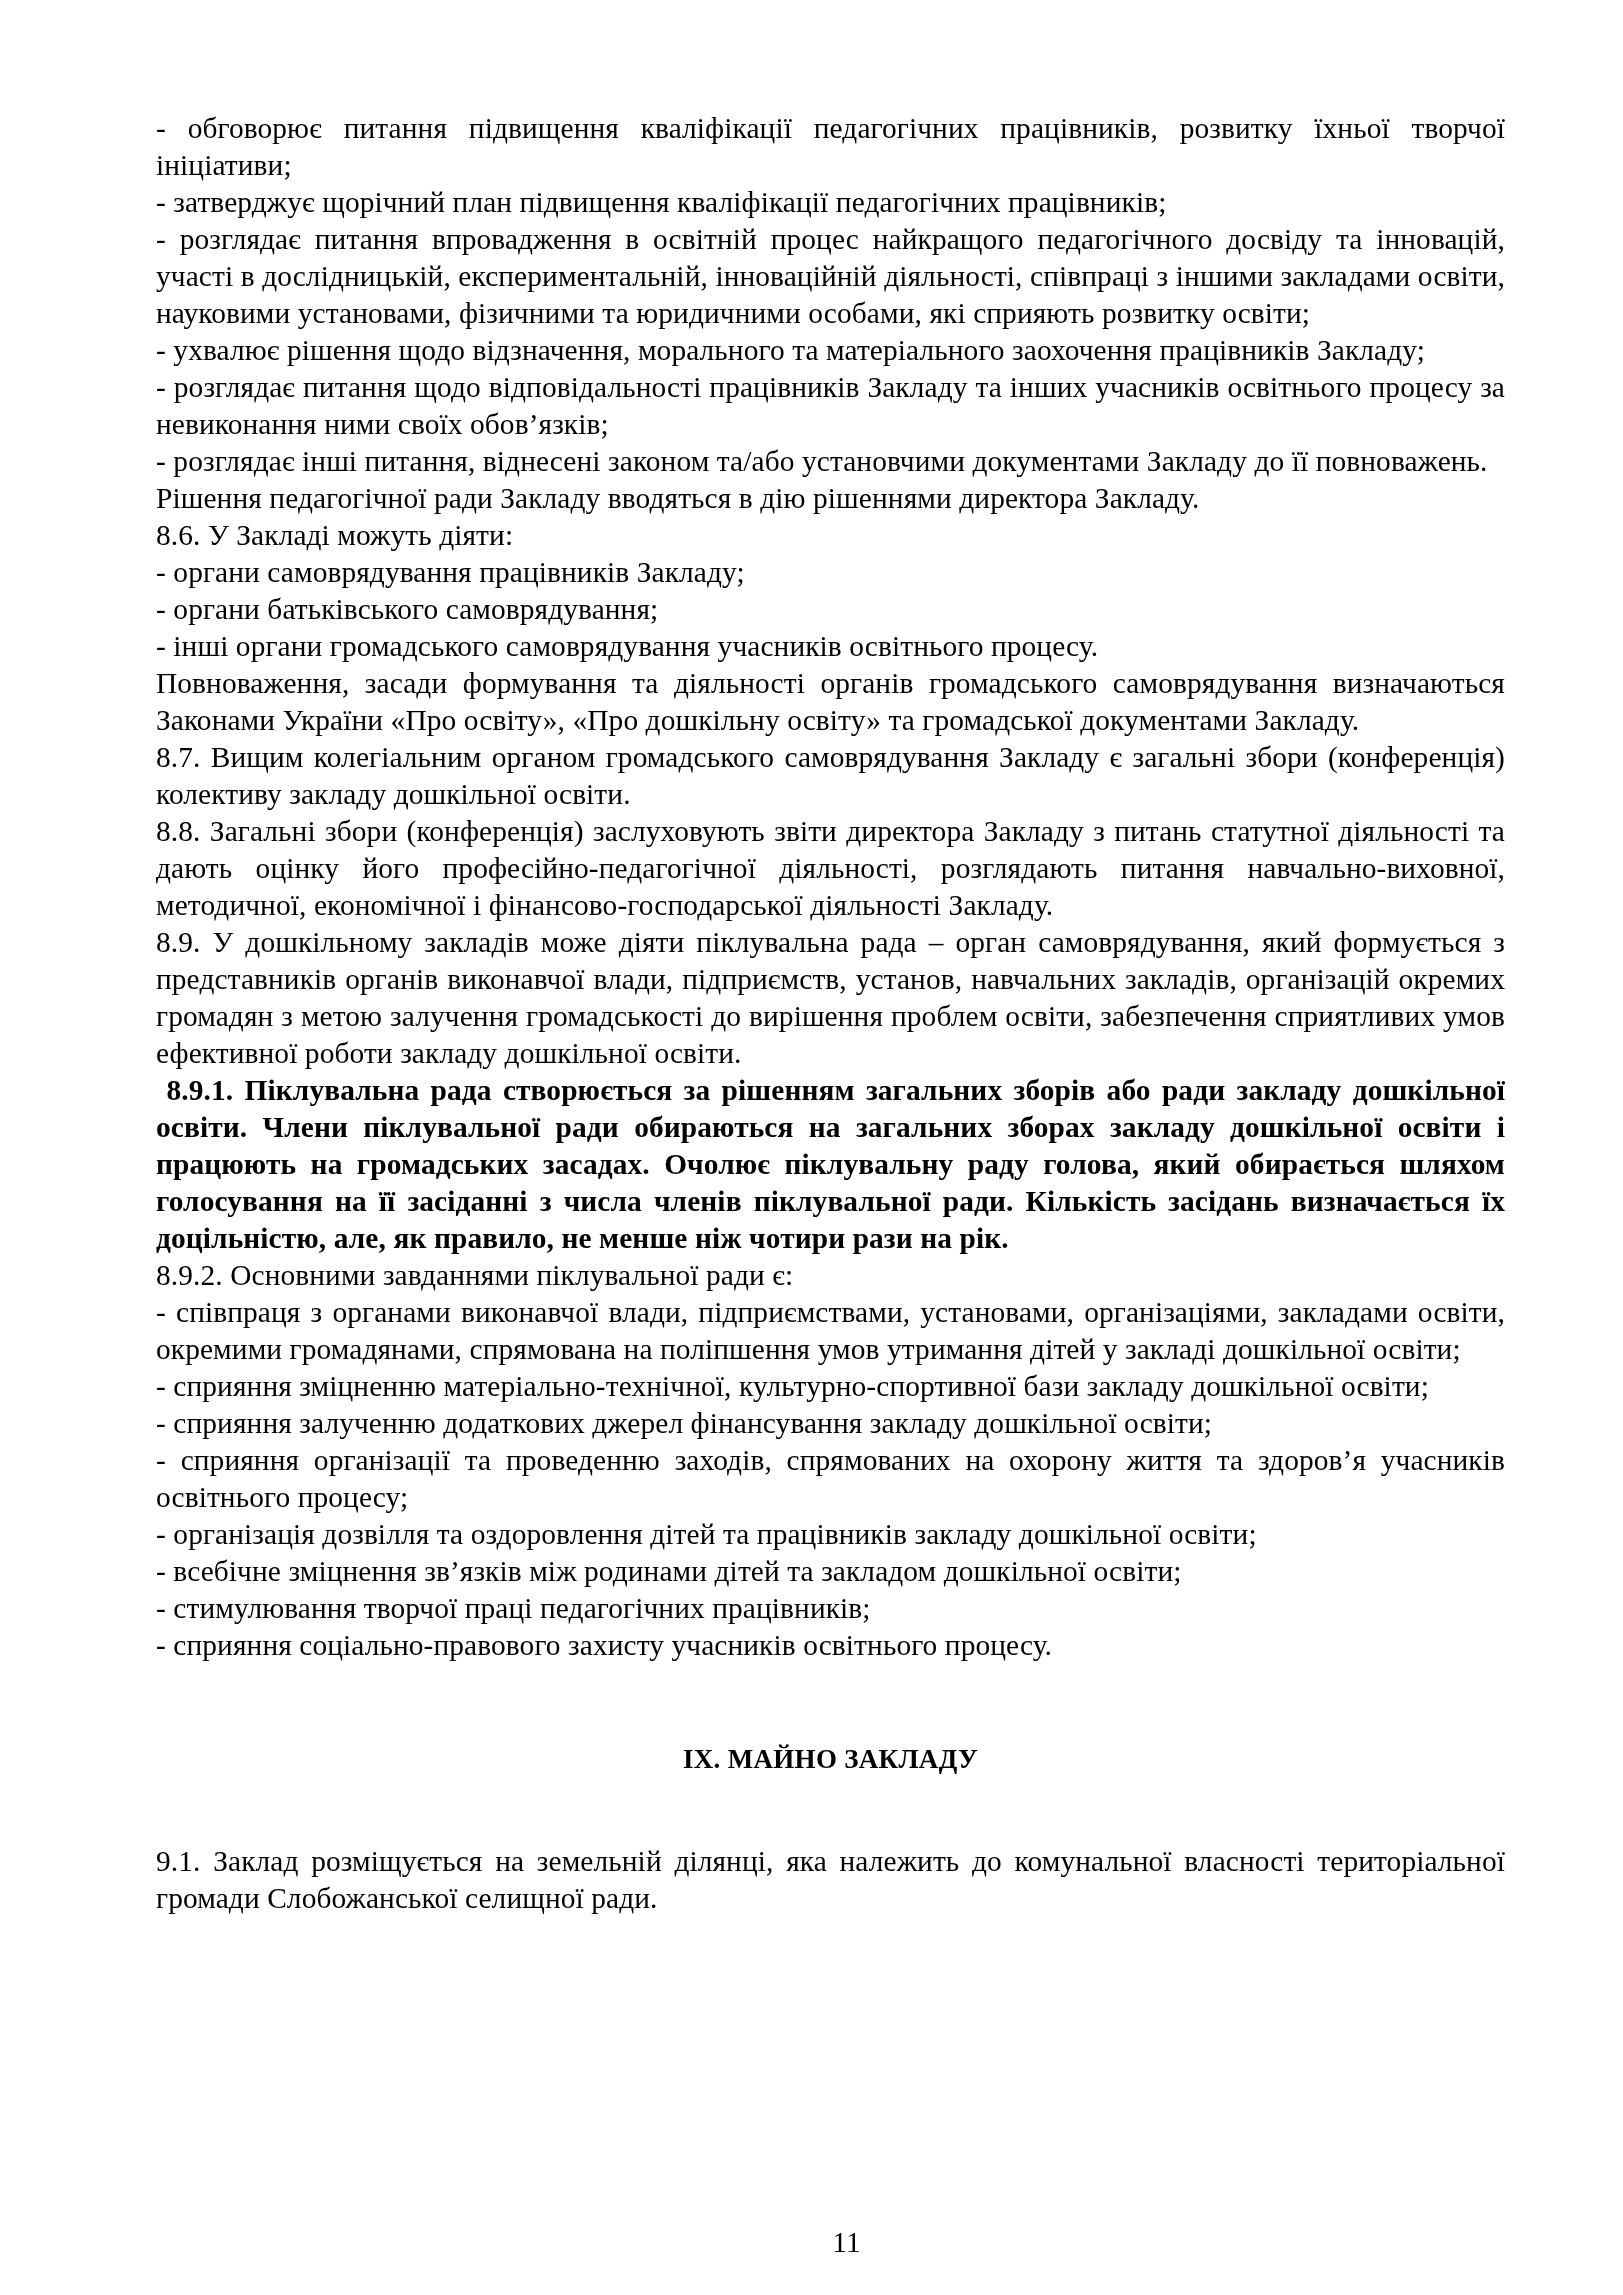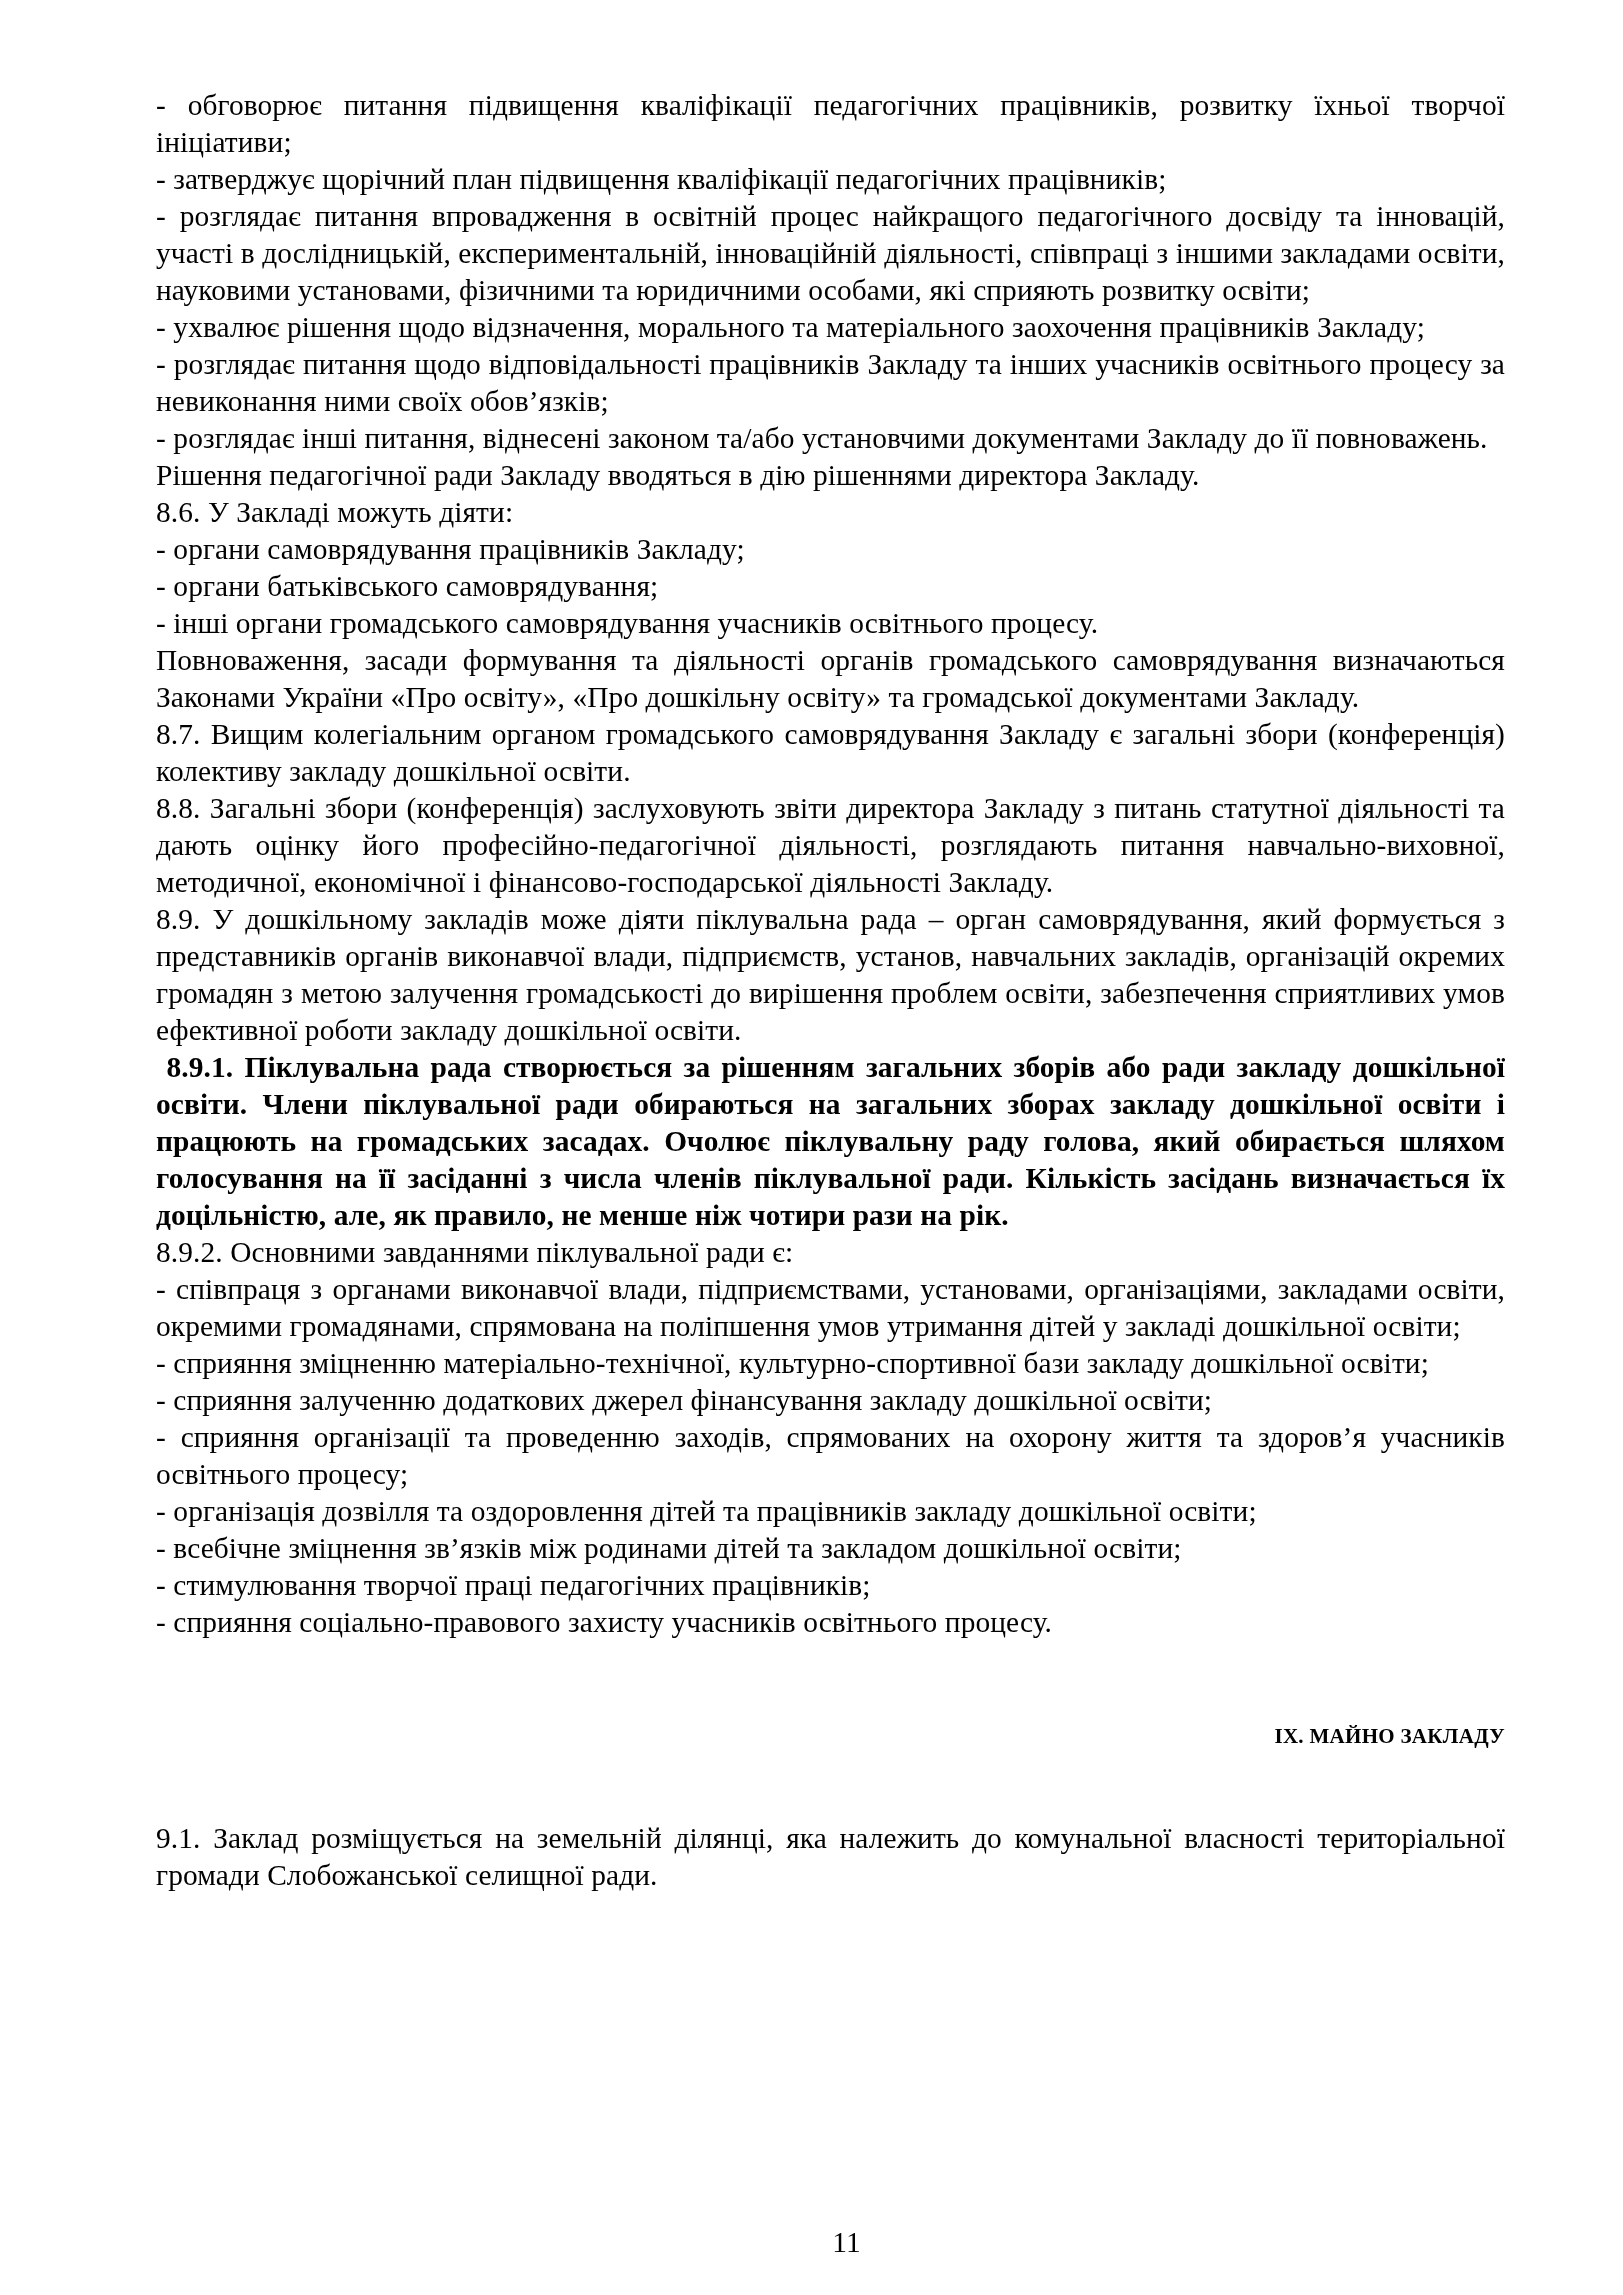--- a/index.html
+++ b/index.html
@@ -16,40 +16,40 @@
   }
   .page {
     position: relative;
     width: 1623px;
     height: 2295px;
     background: #ffffff;
   }
   .content {
     position: absolute;
     left: 156px;
-    top: 87px;
+    top: 110px;
     width: 1349px;
   }
   .para {
     margin: 0;
     font-size: 29.4px;
     line-height: 37px;
     text-align: justify;
     letter-spacing: 0.1px;
   }
   .para.indent {
     text-indent: 10.5px;
     font-weight: bold;
   }
   .heading {
     margin: 76px 0 65px 0;
-    font-size: 21px;
+    font-size: 27px;
     line-height: 38px;
     font-weight: bold;
-    text-align: right;
+    text-align: center;
     letter-spacing: 0.3px;
   }
   .footer {
     position: absolute;
     left: 0;
     top: 2224px;
     width: 1623px;
     text-align: center;
     padding-left: 35px;
   }

